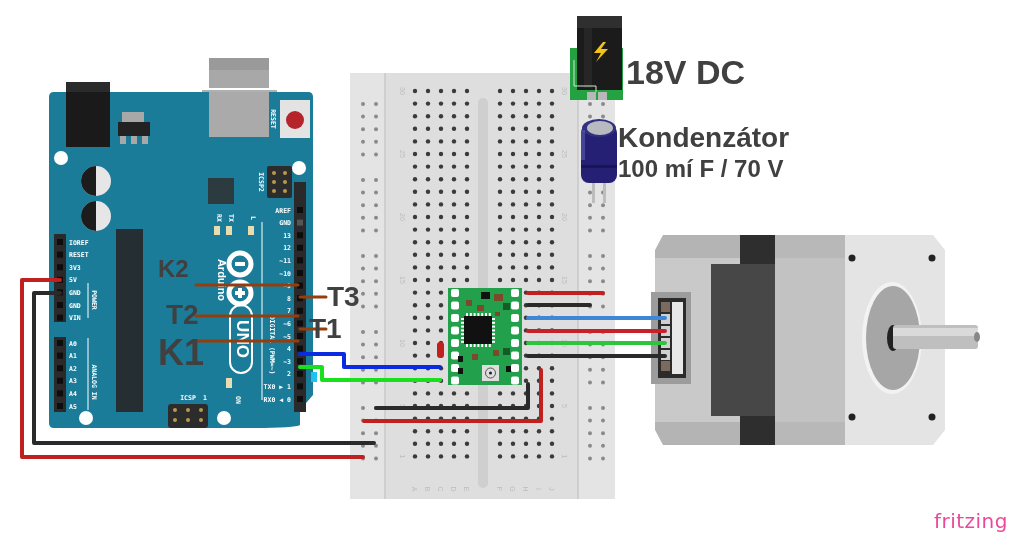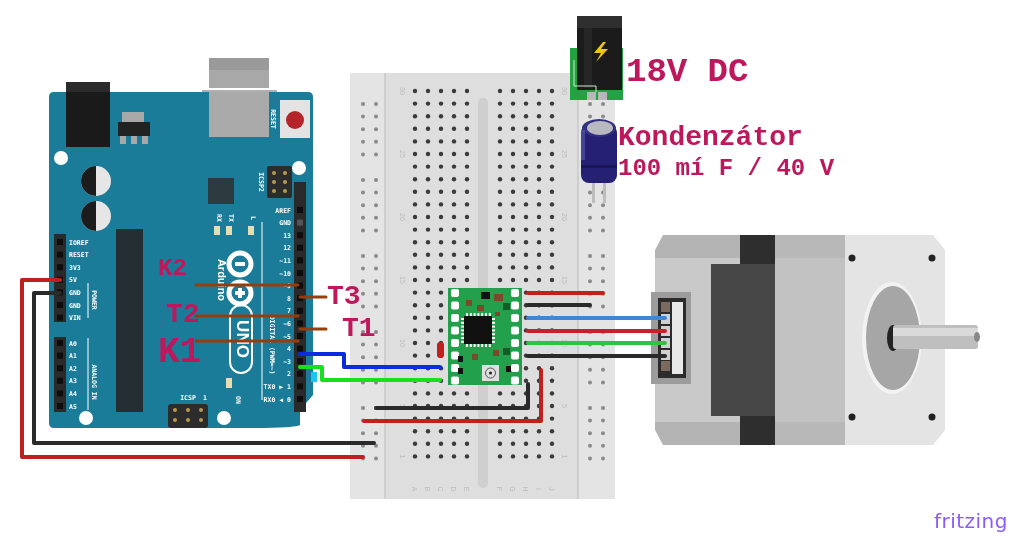--- a/index.html
+++ b/index.html
@@ -1,21 +1,21 @@
 <!DOCTYPE html>
 <html><head>
 <meta charset="utf-8">
 <style>
   html, body { margin:0; padding:0; background:#ffffff; }
   body { width:1024px; height:551px; overflow:hidden; position:relative; font-family:"Liberation Sans", sans-serif; }
   #canvas { position:absolute; left:0; top:0; width:1024px; height:551px; }
-  .lbl { position:absolute; font-family:Liberation Mono, monospace; font-weight:bold; color:#be185d; white-space:nowrap; line-height:1; }
+  .lbl { position:absolute; font-family:Liberation Sans, sans-serif; font-weight:bold; color:#404040; white-space:nowrap; line-height:1; }
   .pin-lbl { font-family:"DejaVu Sans Mono", monospace; font-size:6.5px; fill:#ffffff; font-weight:bold; }
   .bb-num { font-family:"Liberation Sans", sans-serif; font-size:7px; fill:#bdbdbd; }
-  .fritz { position:absolute; right:16px; bottom:18px; font-family:"DejaVu Sans", sans-serif; font-size:20px; color:#8b5cf6; letter-spacing:0.5px; }
+  .fritz { position:absolute; right:16px; bottom:18px; font-family:"DejaVu Sans", sans-serif; font-size:20px; color:#ec4899; letter-spacing:0.5px; }
 </style>
 </head>
 <body>
 
 <svg id="canvas" width="1024" height="551" viewBox="0 0 1024 551" xmlns="http://www.w3.org/2000/svg">
 
   <g>
     <rect x="350" y="73" width="265" height="426" fill="#dedede" rx="2"></rect>
     <rect x="350" y="73" width="35" height="426" fill="#e4e4e4"></rect>
     <line x1="385" y1="73" x2="385" y2="499" stroke="#c8c8c8" stroke-width="1.5"></line>
@@ -756,19 +756,19 @@
     <line x1="300" y1="329" x2="326" y2="329" stroke="#973d0b" stroke-width="3"></line>
     <line x1="196" y1="341" x2="298" y2="341" stroke="#973d0b" stroke-width="3"></line>
   </g>
 
   <rect x="437" y="342" width="7" height="16" rx="3" fill="#c0201e"></rect>
   <rect x="311" y="372" width="6" height="10" fill="#1ec1f0"></rect>
 </svg>
 
 <div class="lbl" style="left:626px; top:55px; font-size:34px;">18V DC</div>
 <div class="lbl" style="left:618px; top:124px; font-size:28px;">Kondenzátor</div>
-<div class="lbl" style="left:618px; top:157px; font-size:24px;">100 mí F / 40 V</div>
+<div class="lbl" style="left:618px; top:157px; font-size:24px;">100 mí F / 70 V</div>
 <div class="lbl" style="left:158px; top:257px; font-size:24px;">K2</div>
 <div class="lbl" style="left:166px; top:301px; font-size:28px;">T2</div>
 <div class="lbl" style="left:158px; top:335px; font-size:36px;">K1</div>
 <div class="lbl" style="left:327px; top:283px; font-size:28px;">T3</div>
-<div class="lbl" style="left:342px; top:315px; font-size:28px;">T1</div>
+<div class="lbl" style="left:309px; top:315px; font-size:28px;">T1</div>
 <div class="fritz">fritzing</div>
 
 </body></html>

